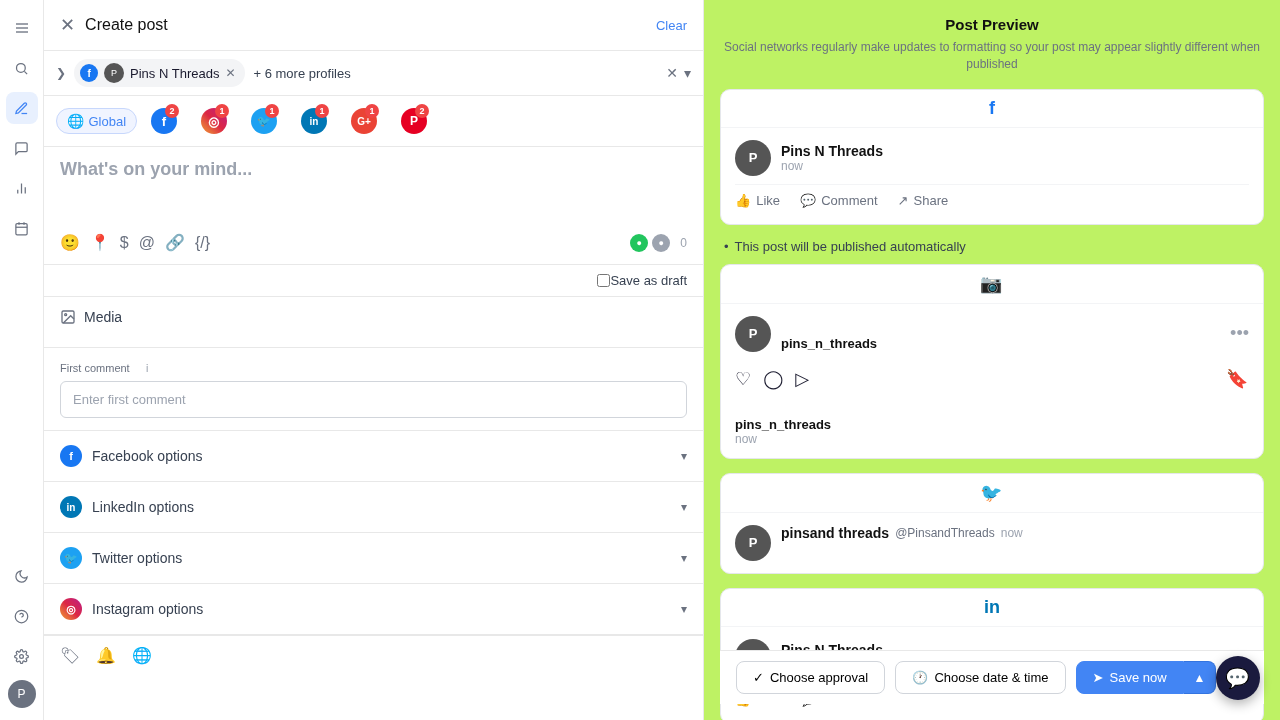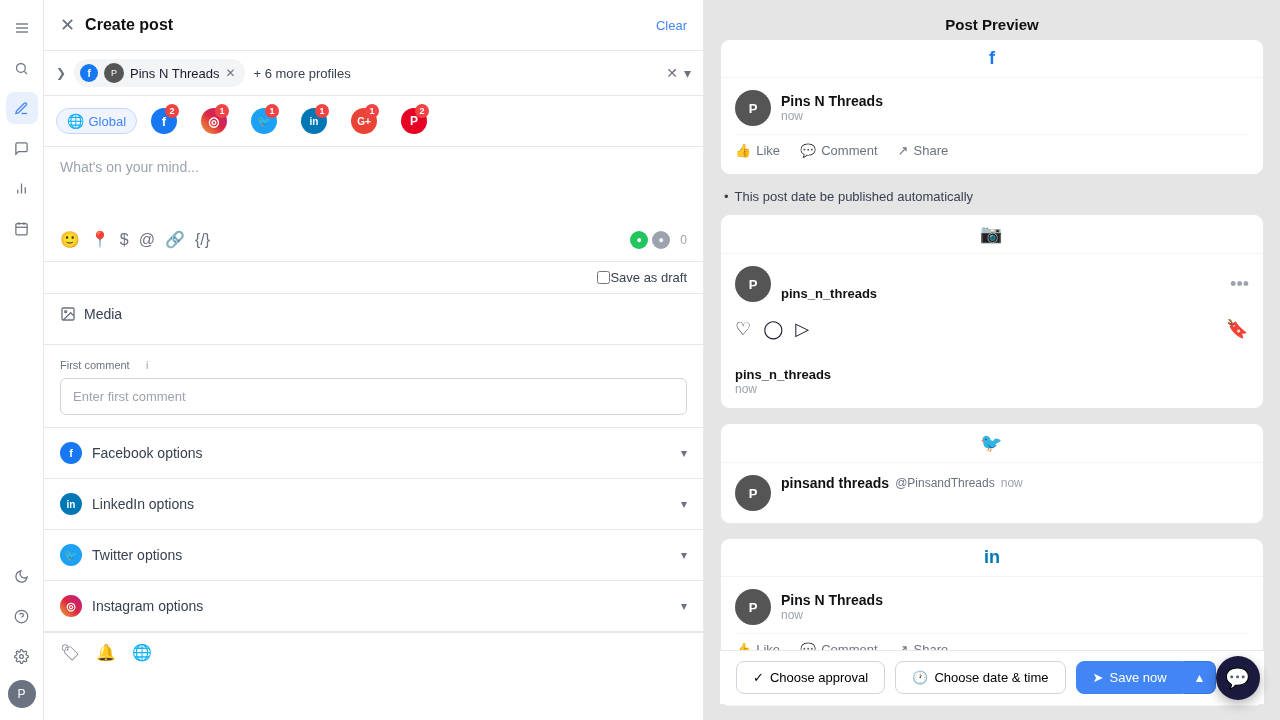--- a/index.html
+++ b/index.html
@@ -78,21 +78,21 @@
       border-bottom: 1px solid #e8e8e8;
       gap: 10px;
     }
     .panel-header .close-btn {
       cursor: pointer;
       color: #6b7280;
       font-size: 18px;
     }
     .panel-header .title {
       font-size: 16px;
-      font-weight: 700;
+      font-weight: 400;
       color: #111;
     }
     .panel-header .clear-btn {
       margin-left: auto;
       color: #4285f4;
       cursor: pointer;
       font-size: 13px;
     }
 
     
@@ -225,25 +225,26 @@
 
     
     .composer {
       padding: 12px 16px;
       border-bottom: 1px solid #e8e8e8;
     }
     .composer-input {
       width: 100%;
       border: none;
       outline: none;
-      font-size: 14px;
+      font-size: 18px;
       color: #404040;
       min-height: 60px;
       resize: none;
       font-family: inherit;
+      font-weight: bold;
     }
     .composer-input::placeholder { color: #9ca3af; }
     .composer-toolbar {
       display: flex;
       align-items: center;
       gap: 10px;
       margin-top: 8px;
     }
     .composer-toolbar .tool-icon {
       cursor: pointer;
@@ -383,21 +384,21 @@
     }
     .bottom-toolbar .tool-icon {
       cursor: pointer;
       color: #6b7280;
       font-size: 16px;
     }
 
     
     .preview-panel {
       flex: 1;
-      background: #e5e5e5;
+      background: #bef264;
       overflow-y: auto;
       padding: 16px;
     }
     .preview-title {
       font-size: 15px;
       font-weight: 600;
       color: #111;
       text-align: center;
       margin-bottom: 6px;
     }
@@ -781,20 +782,21 @@
     <div class="bottom-toolbar">
       <span class="tool-icon">🏷</span>
       <span class="tool-icon">🔔</span>
       <span class="tool-icon">🌐</span>
     </div>
 
   </div>
 
   <div class="preview-panel">
     <div class="preview-title">Post Preview</div>
+    <div class="preview-note">Social networks regularly make updates to formatting so your post may appear slightly different when published</div>
 
     <div class="preview-card">
       <div class="preview-card-header">
         <span style="color:#1877f2; font-size:18px; font-weight:bold;">f</span>
       </div>
       <div class="preview-card-body">
         <div class="preview-profile-row">
           <div class="preview-avatar">P</div>
           <div>
             <div class="preview-name">Pins N Threads</div>
@@ -811,21 +813,21 @@
             <span>Comment</span>
           </div>
           <div class="preview-action-btn">
             <span>↗</span>
             <span>Share</span>
           </div>
         </div>
       </div>
     </div>
 
-    <div class="auto-publish-note">This post date be published automatically</div>
+    <div class="auto-publish-note">This post will be published automatically</div>
 
     <div class="preview-card">
       <div class="preview-card-header">
         <span style="font-size:18px;">📷</span>
       </div>
       <div class="preview-card-body">
         <div style="display:flex; align-items:center; justify-content:space-between; margin-bottom:8px;">
           <div class="preview-profile-row" style="margin-bottom:0;">
             <div class="preview-avatar">P</div>
             <div>

